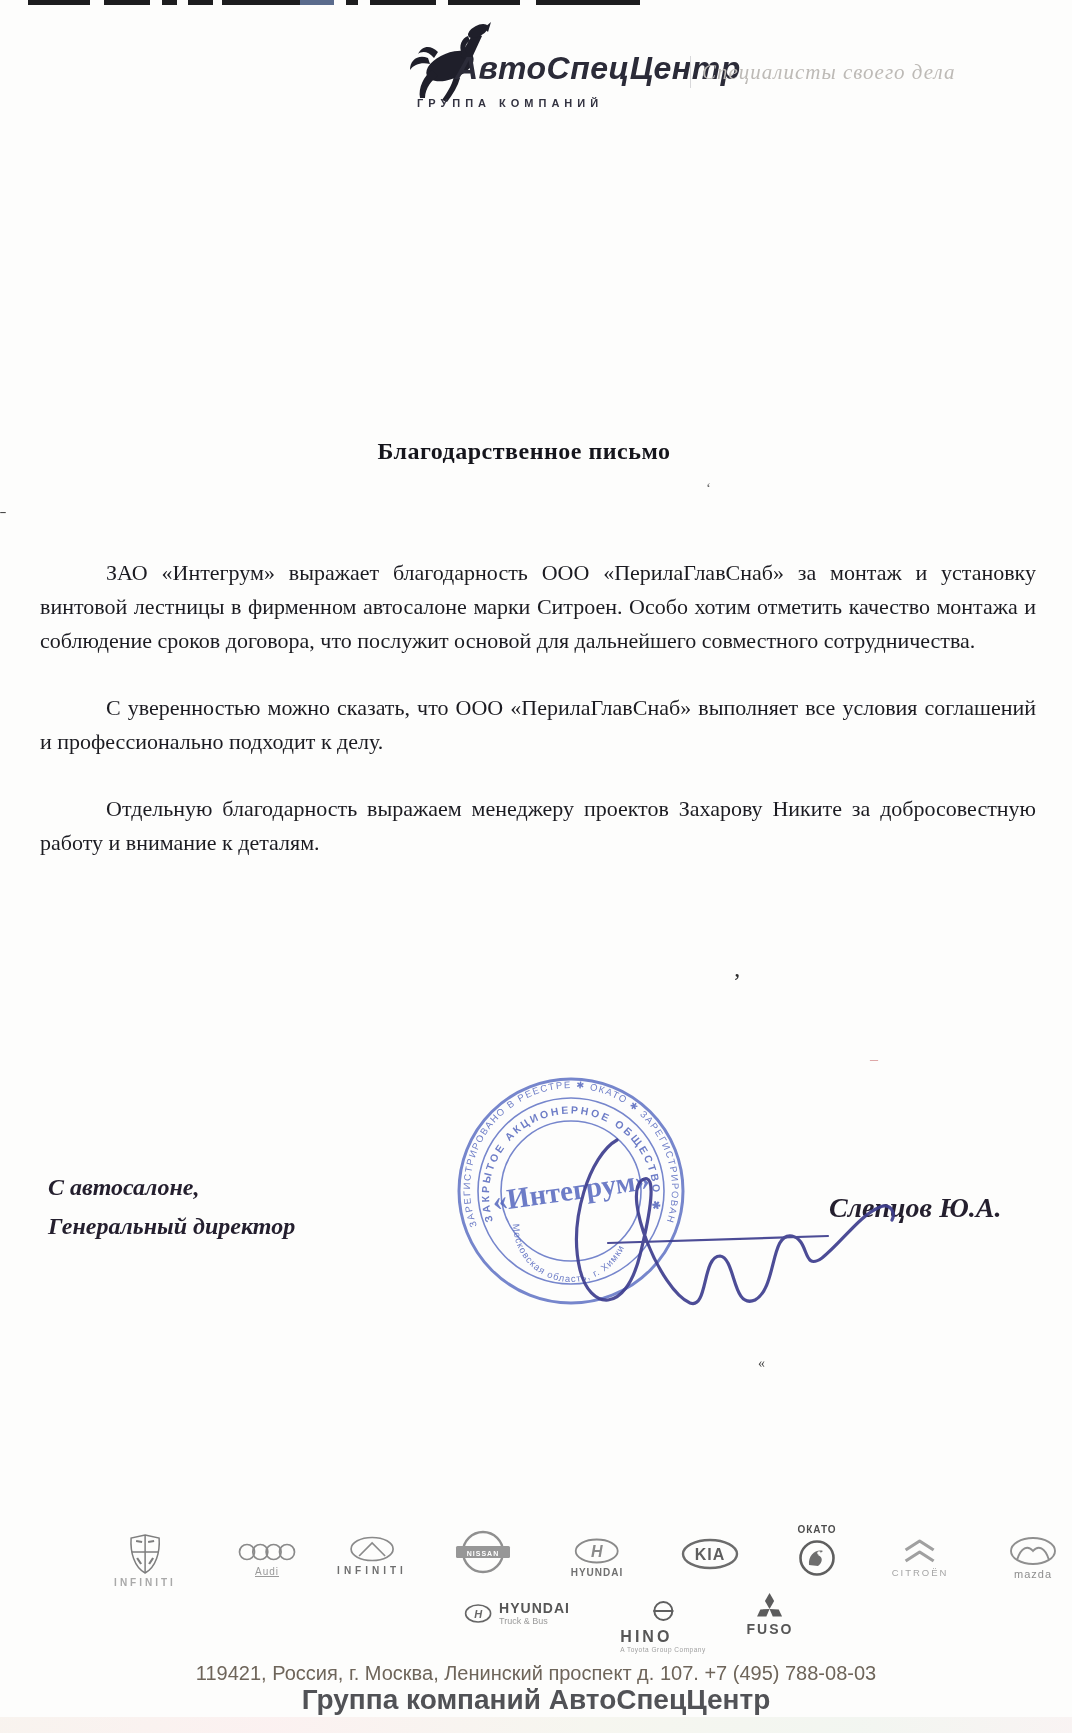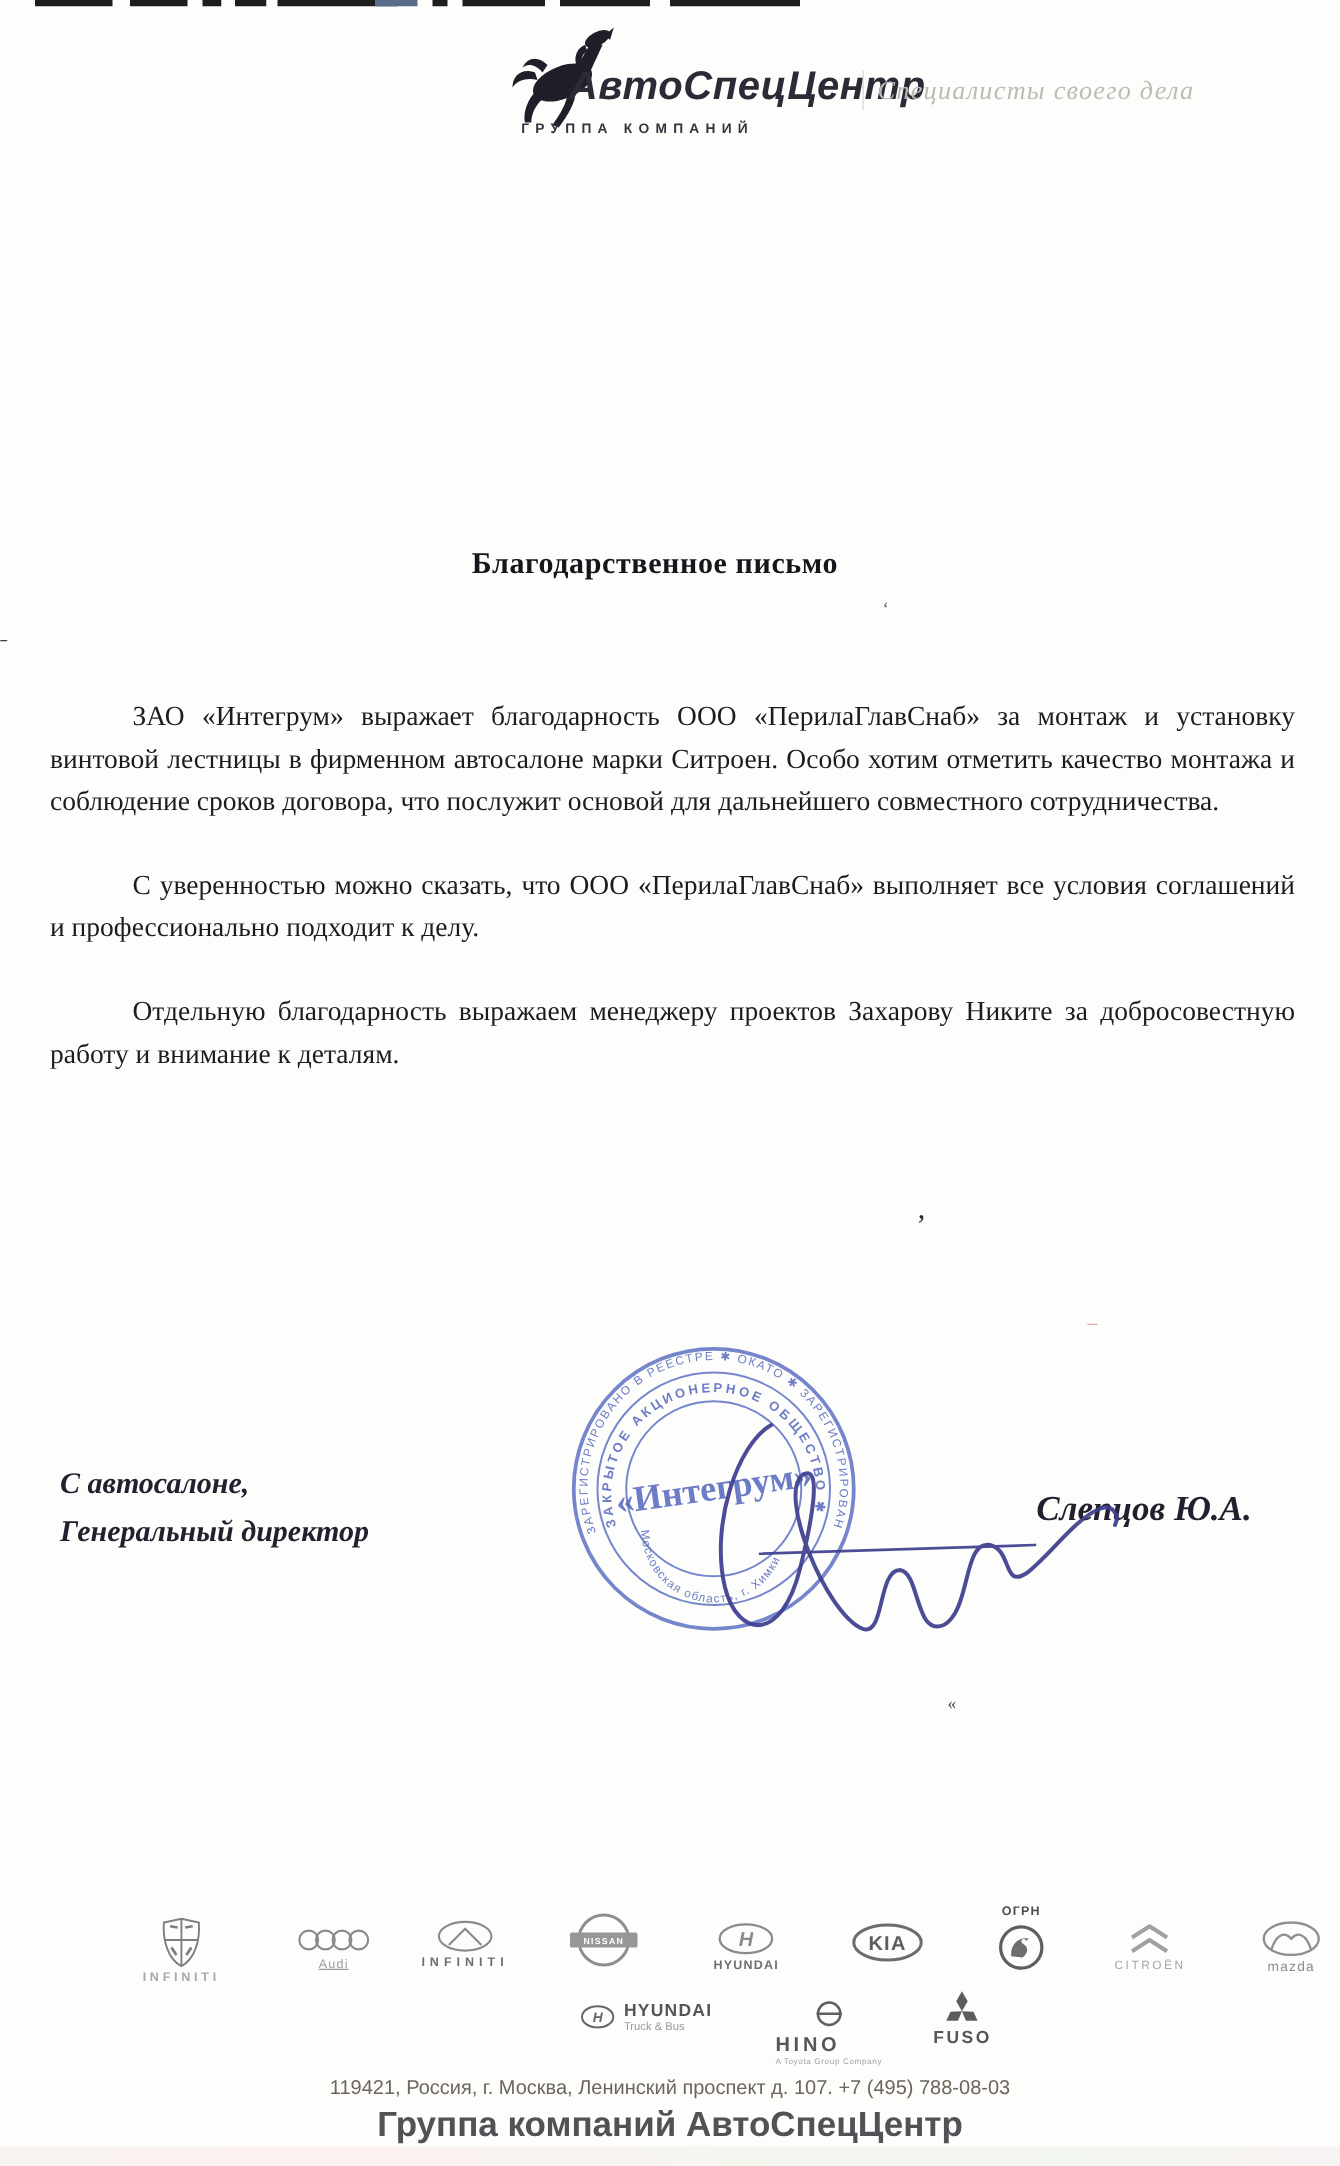--- a/index.html
+++ b/index.html
@@ -40,21 +40,21 @@
   .lbl-hyundai{color:#707070;font-weight:bold;letter-spacing:1px;}
   .lbl-skoda{color:#4d4d4d;font-weight:bold;letter-spacing:1px;}
   .lbl-citroen{color:#a5a5a5;letter-spacing:2px;font-size:9.5px;}
   .lbl-mazda{color:#8d8d8d;font-size:11px;letter-spacing:1px;text-align:right;}
   .brandrow2{font-family:"Liberation Sans",sans-serif;}
   .r2main{font-size:14px;font-weight:bold;color:#565656;letter-spacing:1px;}
   .r2sub{font-size:9px;color:#9a9a9a;}
   .hinosub{font-size:6.5px;color:#9f9f9f;letter-spacing:.5px;}
   
   .address{position:absolute;left:0;top:1662px;width:100%;text-align:center;
-        font-family:"Liberation Sans",sans-serif;font-size:16px;color:#6e655a;}
+        font-family:"Liberation Sans",sans-serif;font-size:20px;color:#6e655a;}
   .groupname{position:absolute;left:0;top:1684px;width:100%;text-align:center;
         font-family:"Liberation Sans",sans-serif;font-size:28px;font-weight:600;color:#515256;}
   .artifact{position:absolute;font-family:"Liberation Serif",serif;pointer-events:none;}
   svg{display:block;}
 </style>
 </head>
 <body>
 
 <div class="page">
 
@@ -184,21 +184,21 @@
   </div>
 
   <div class="brand" style="left:710px;top:1538px">
     <svg width="60" height="32" viewBox="0 0 60 32">
       <ellipse cx="30" cy="16" rx="27" ry="14" stroke="#6c6c6c" stroke-width="2.4" fill="none"></ellipse>
       <text x="30" y="22" text-anchor="middle" font-family="Liberation Sans, sans-serif" font-size="16" font-weight="bold" letter-spacing="1" fill="#5e5e5e">KIA</text>
     </svg>
   </div>
 
   <div class="brand" style="left:817px;top:1524px">
-    <div class="blabel lbl-skoda">ОГРН</div>
+    <div class="blabel lbl-skoda">ОКАТО</div>
     <svg width="40" height="40" viewBox="0 0 40 40">
       <circle cx="20" cy="20" r="16.5" stroke="#5f5f5f" stroke-width="2.6" fill="none"></circle>
       <path d="M12,27 C11,17 19,11 26,13 L21,17 C26,19 26,24 21,28 Z" fill="#6e6e6e"></path>
       <circle cx="22" cy="15" r="1.8" fill="#fdfdfc"></circle>
     </svg>
   </div>
 
   <div class="brand" style="left:920px;top:1538px">
     <svg width="46" height="26" viewBox="0 0 46 26">
       <g stroke="#a0a0a0" stroke-width="3.2" fill="none" stroke-linejoin="round">

